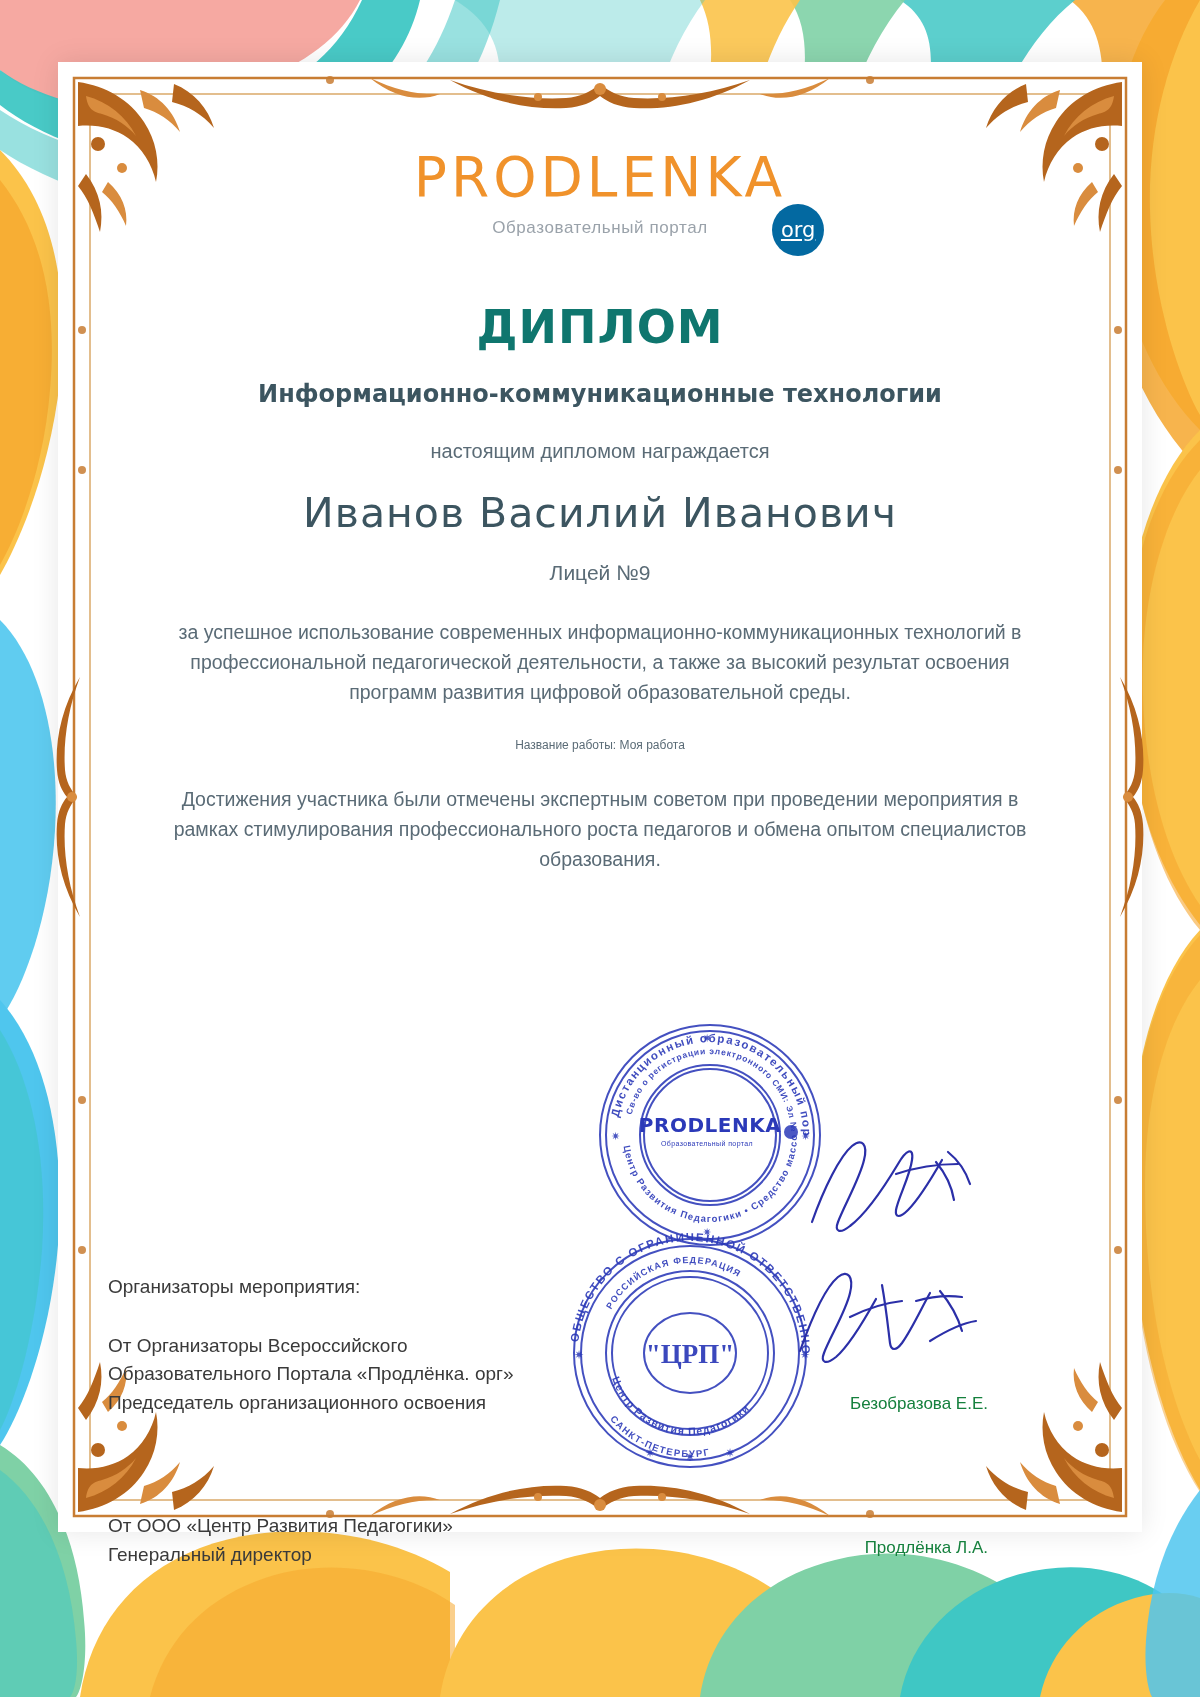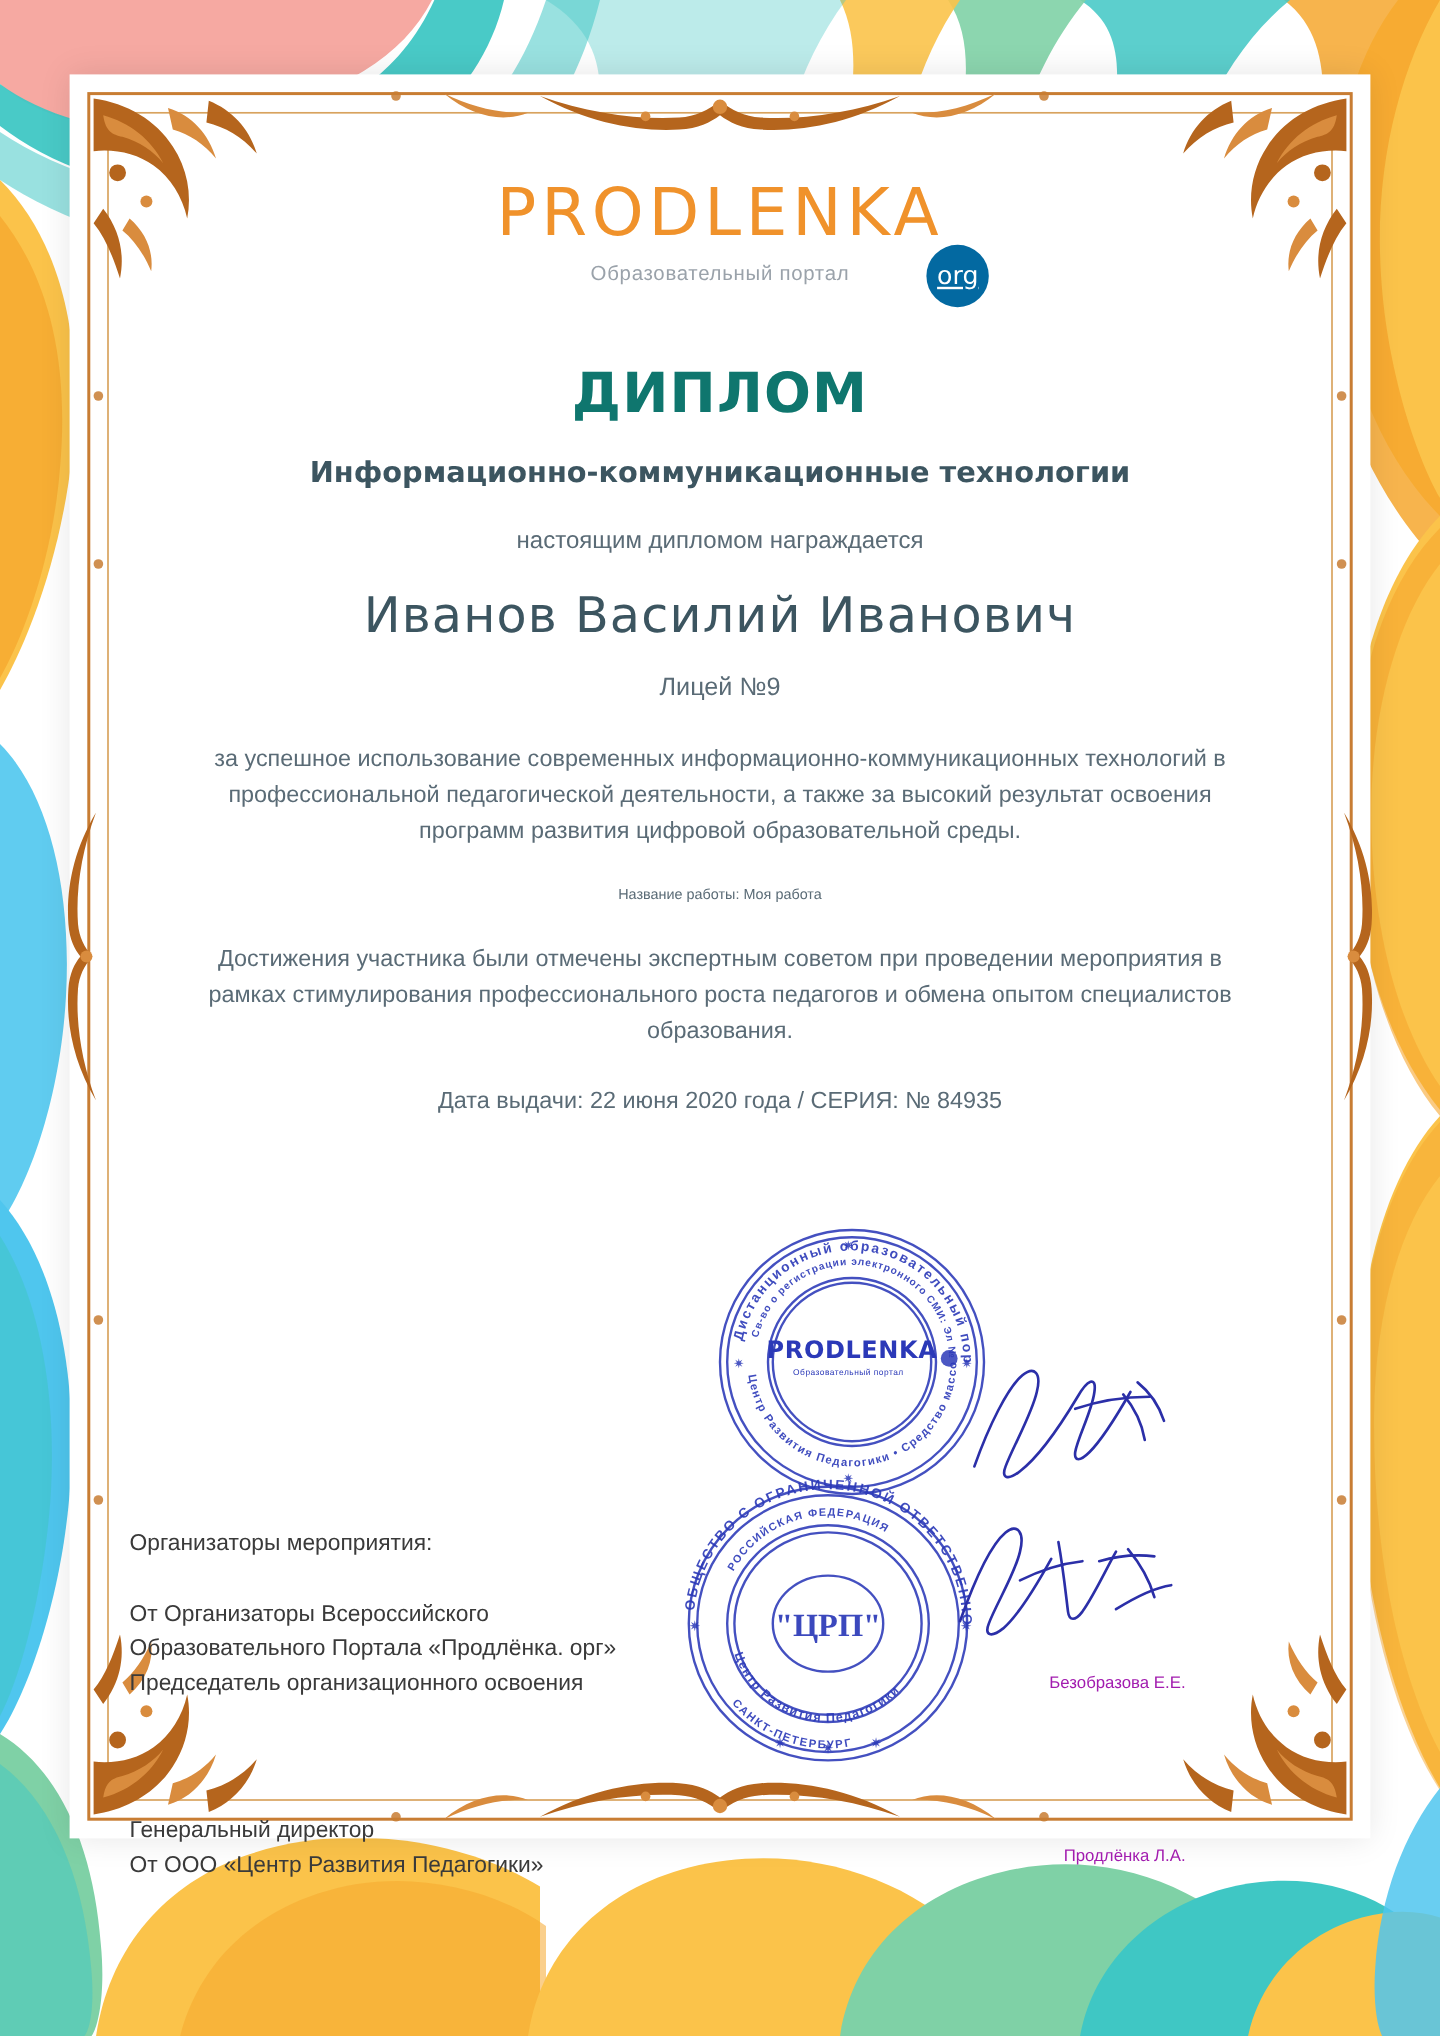--- a/index.html
+++ b/index.html
@@ -138,22 +138,22 @@
     left: 108px; bottom: 128px;
     width: 880px;
     z-index: 7;
   }
   .organizers-label { font-size: 19px; color: #3a3a3a; }
   .org-block-1 { margin-top: 34px; font-size: 19px; color: #3a3a3a; line-height: 1.5; }
   .org-block-2 { margin-top: 95px; font-size: 19px; color: #3a3a3a; line-height: 1.5; }
 
   .sign-name {
     position: absolute;
-    font-size: 14px;
-    color: #a21caf;
+    font-size: 17px;
+    color: #15803d;
     white-space: nowrap;
   }
   .sign-name-1 { right: 0; top: 118px; }
   .sign-name-2 { right: 0; top: 262px; }
 
   
   .stamps { position: absolute; inset: 0; z-index: 6; pointer-events: none; }
   .stamps svg { position: absolute; }
   #stamp-round { left: 595px; top: 1020px; }
   #stamp-oval  { left: 560px; top: 1225px; }
@@ -303,21 +303,20 @@
   </div>
 
   <div class="doc-title">ДИПЛОМ</div>
   <div class="doc-subtitle">Информационно-коммуникационные технологии</div>
   <div class="award-lead">настоящим дипломом награждается</div>
   <div class="recipient">Иванов Василий Иванович</div>
   <div class="institution">Лицей №9</div>
   <div class="body-para">за успешное использование современных информационно-коммуникационных технологий в профессиональной педагогической деятельности, а также за высокий результат освоения программ развития цифровой образовательной среды.</div>
   <div class="work-title">Название работы: Моя работа</div>
   <div class="body-para">Достижения участника были отмечены экспертным советом при проведении мероприятия в рамках стимулирования профессионального роста педагогов и обмена опытом специалистов образования.</div>
-  <div class="issue-line">Дата выдачи: 22 июня 2020 года / СЕРИЯ: № 84935</div>
 
 </div>
 
 <div class="stamps">
 
   <svg id="stamp-round" width="230" height="230" viewBox="0 0 230 230" xmlns="http://www.w3.org/2000/svg">
     <defs>
       <path id="arcTop" d="M 22,115 A 93,93 0 0 1 208,115"></path>
       <path id="arcBot" d="M 28,115 A 87,87 0 0 0 202,115"></path>
       <path id="arcTop2" d="M 34,115 A 81,81 0 0 1 196,115"></path>
@@ -418,19 +417,19 @@
 <div class="footer">
   <div class="organizers-label">Организаторы мероприятия:</div>
 
   <div class="org-block-1">
     <div>От Организаторы Всероссийского</div>
     <div>Образовательного Портала «Продлёнка. орг»</div>
     <div>Председатель организационного освоения</div>
   </div>
 
   <div class="org-block-2">
+    <div>От ООО «Центр Развития Педагогики»</div>
     <div>Генеральный директор</div>
-    <div>От ООО «Центр Развития Педагогики»</div>
   </div>
 
   <div class="sign-name sign-name-1">Безобразова Е.Е.</div>
   <div class="sign-name sign-name-2">Продлёнка Л.А.</div>
 </div>
 
 </body></html>

